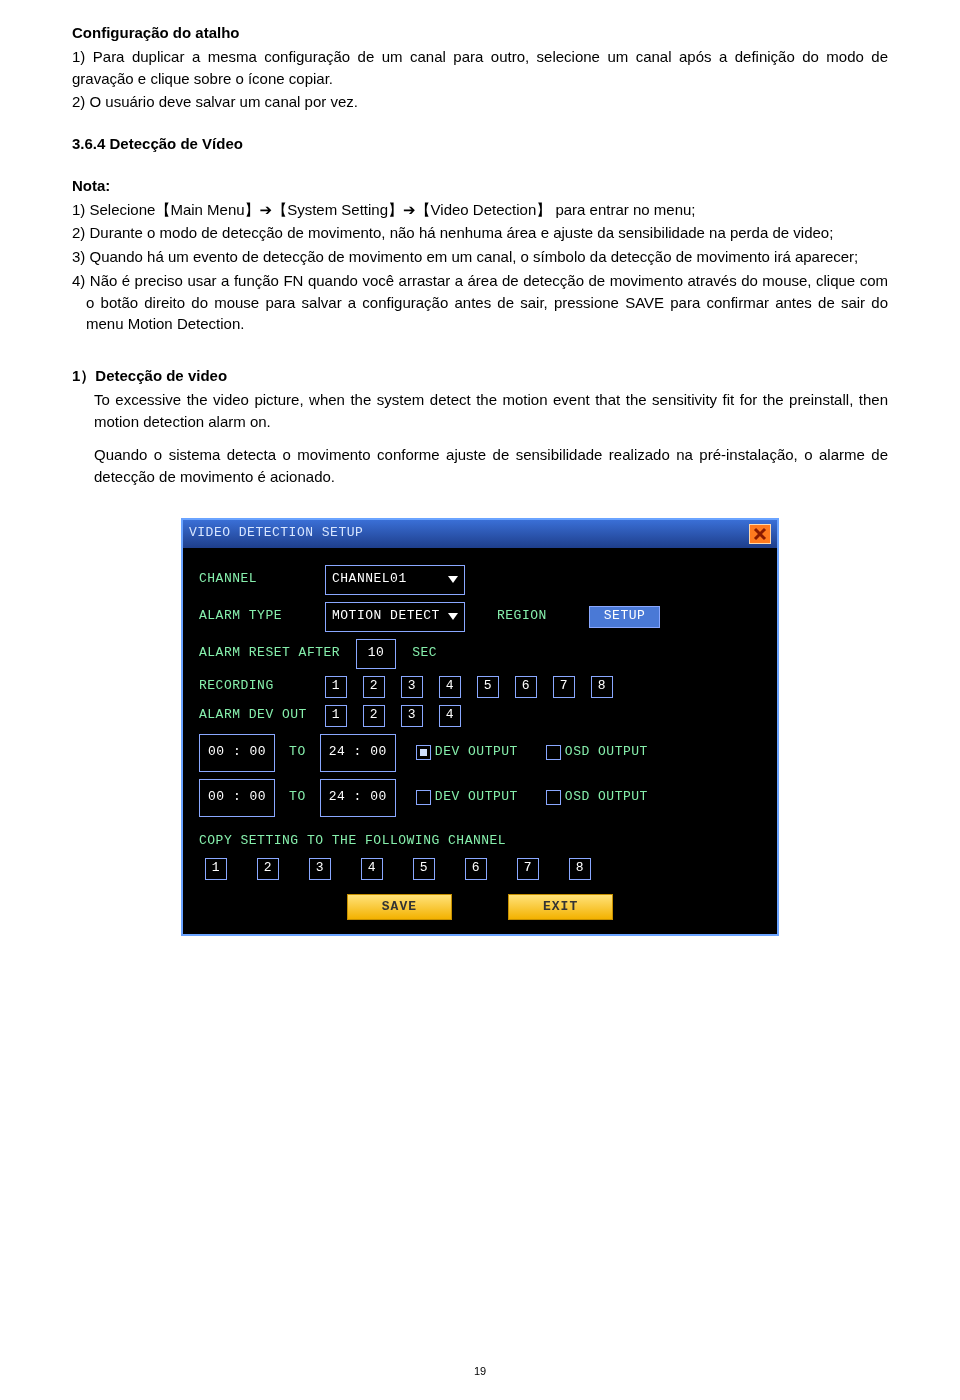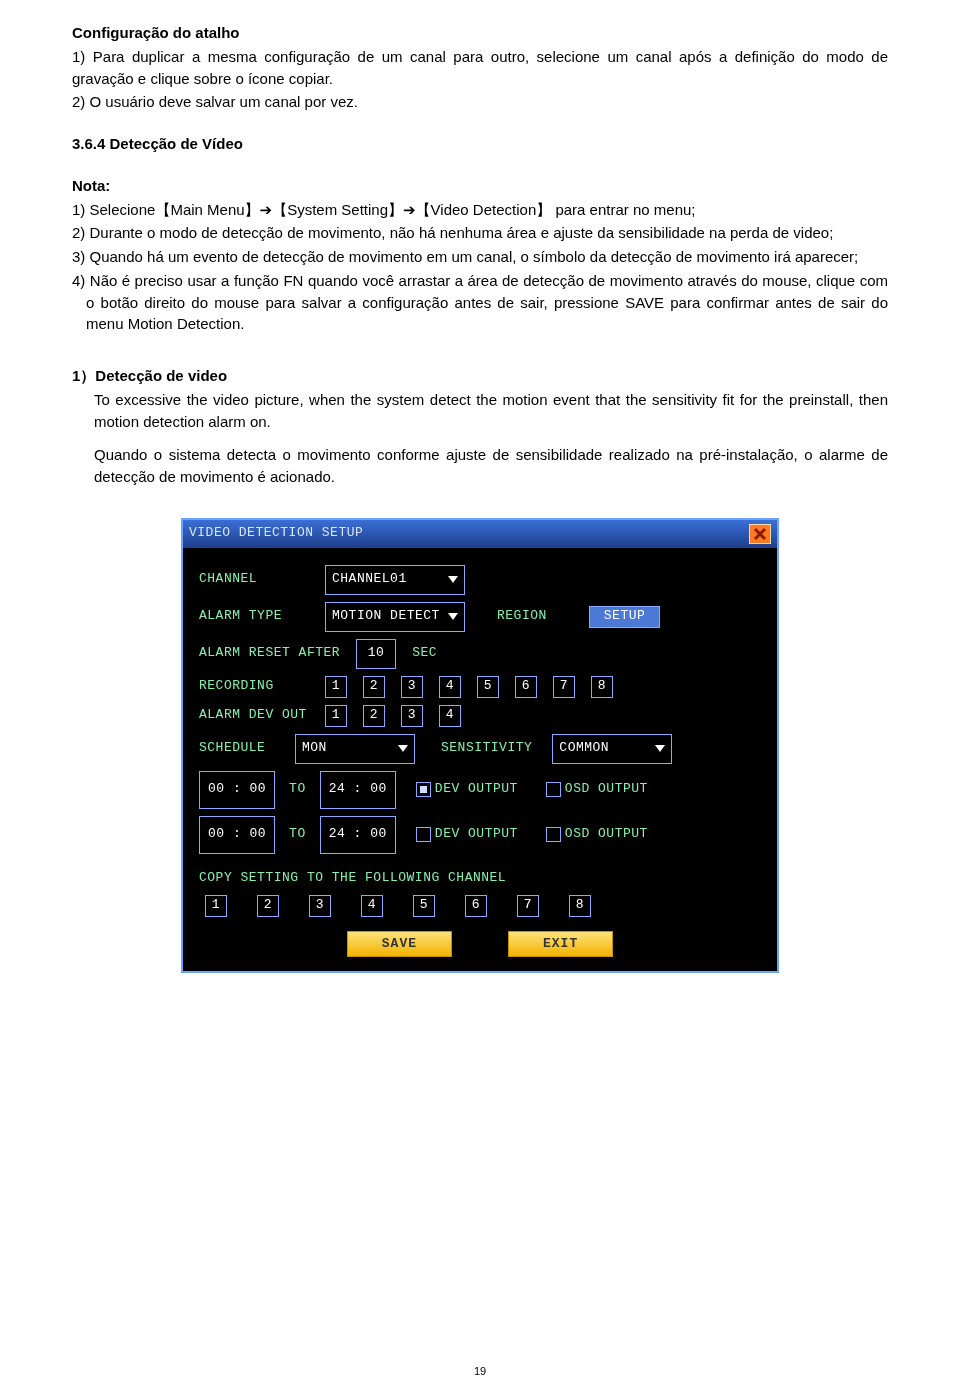--- a/index.html
+++ b/index.html
@@ -200,32 +200,20 @@
     <div class="row">
       <span class="lbl" style="width:120px">ALARM DEV OUT</span>
       <span id="alarmdev-nums" style="display:flex;gap:16px">
           <span class="numbox">1</span>
           <span class="numbox">2</span>
           <span class="numbox">3</span>
           <span class="numbox">4</span>
         </span>
     </div>
 
-    <div class="row">
-      <span class="lbl" style="width:90px">SCHEDULE</span>
-      <span class="dropdown" style="width:120px">
-        <span>MON</span>
-        <span class="dd-arrow"></span>
-      </span>
-      <span class="lbl" style="margin-left:20px">SENSITIVITY</span>
-      <span class="dropdown" style="width:120px;margin-left:14px">
-        <span>COMMON</span>
-        <span class="dd-arrow"></span>
-      </span>
-    </div>
 
     <div class="row">
       <span class="timebox">00 : 00</span>
       <span class="lbl" style="margin:0 8px">TO</span>
       <span class="timebox">24 : 00</span>
       <span style="display:inline-flex;align-items:center;margin-left:14px">
         <span class="chkbox checked"></span>
         <span class="lbl">DEV OUTPUT</span>
       </span>
       <span style="display:inline-flex;align-items:center;margin-left:22px">

